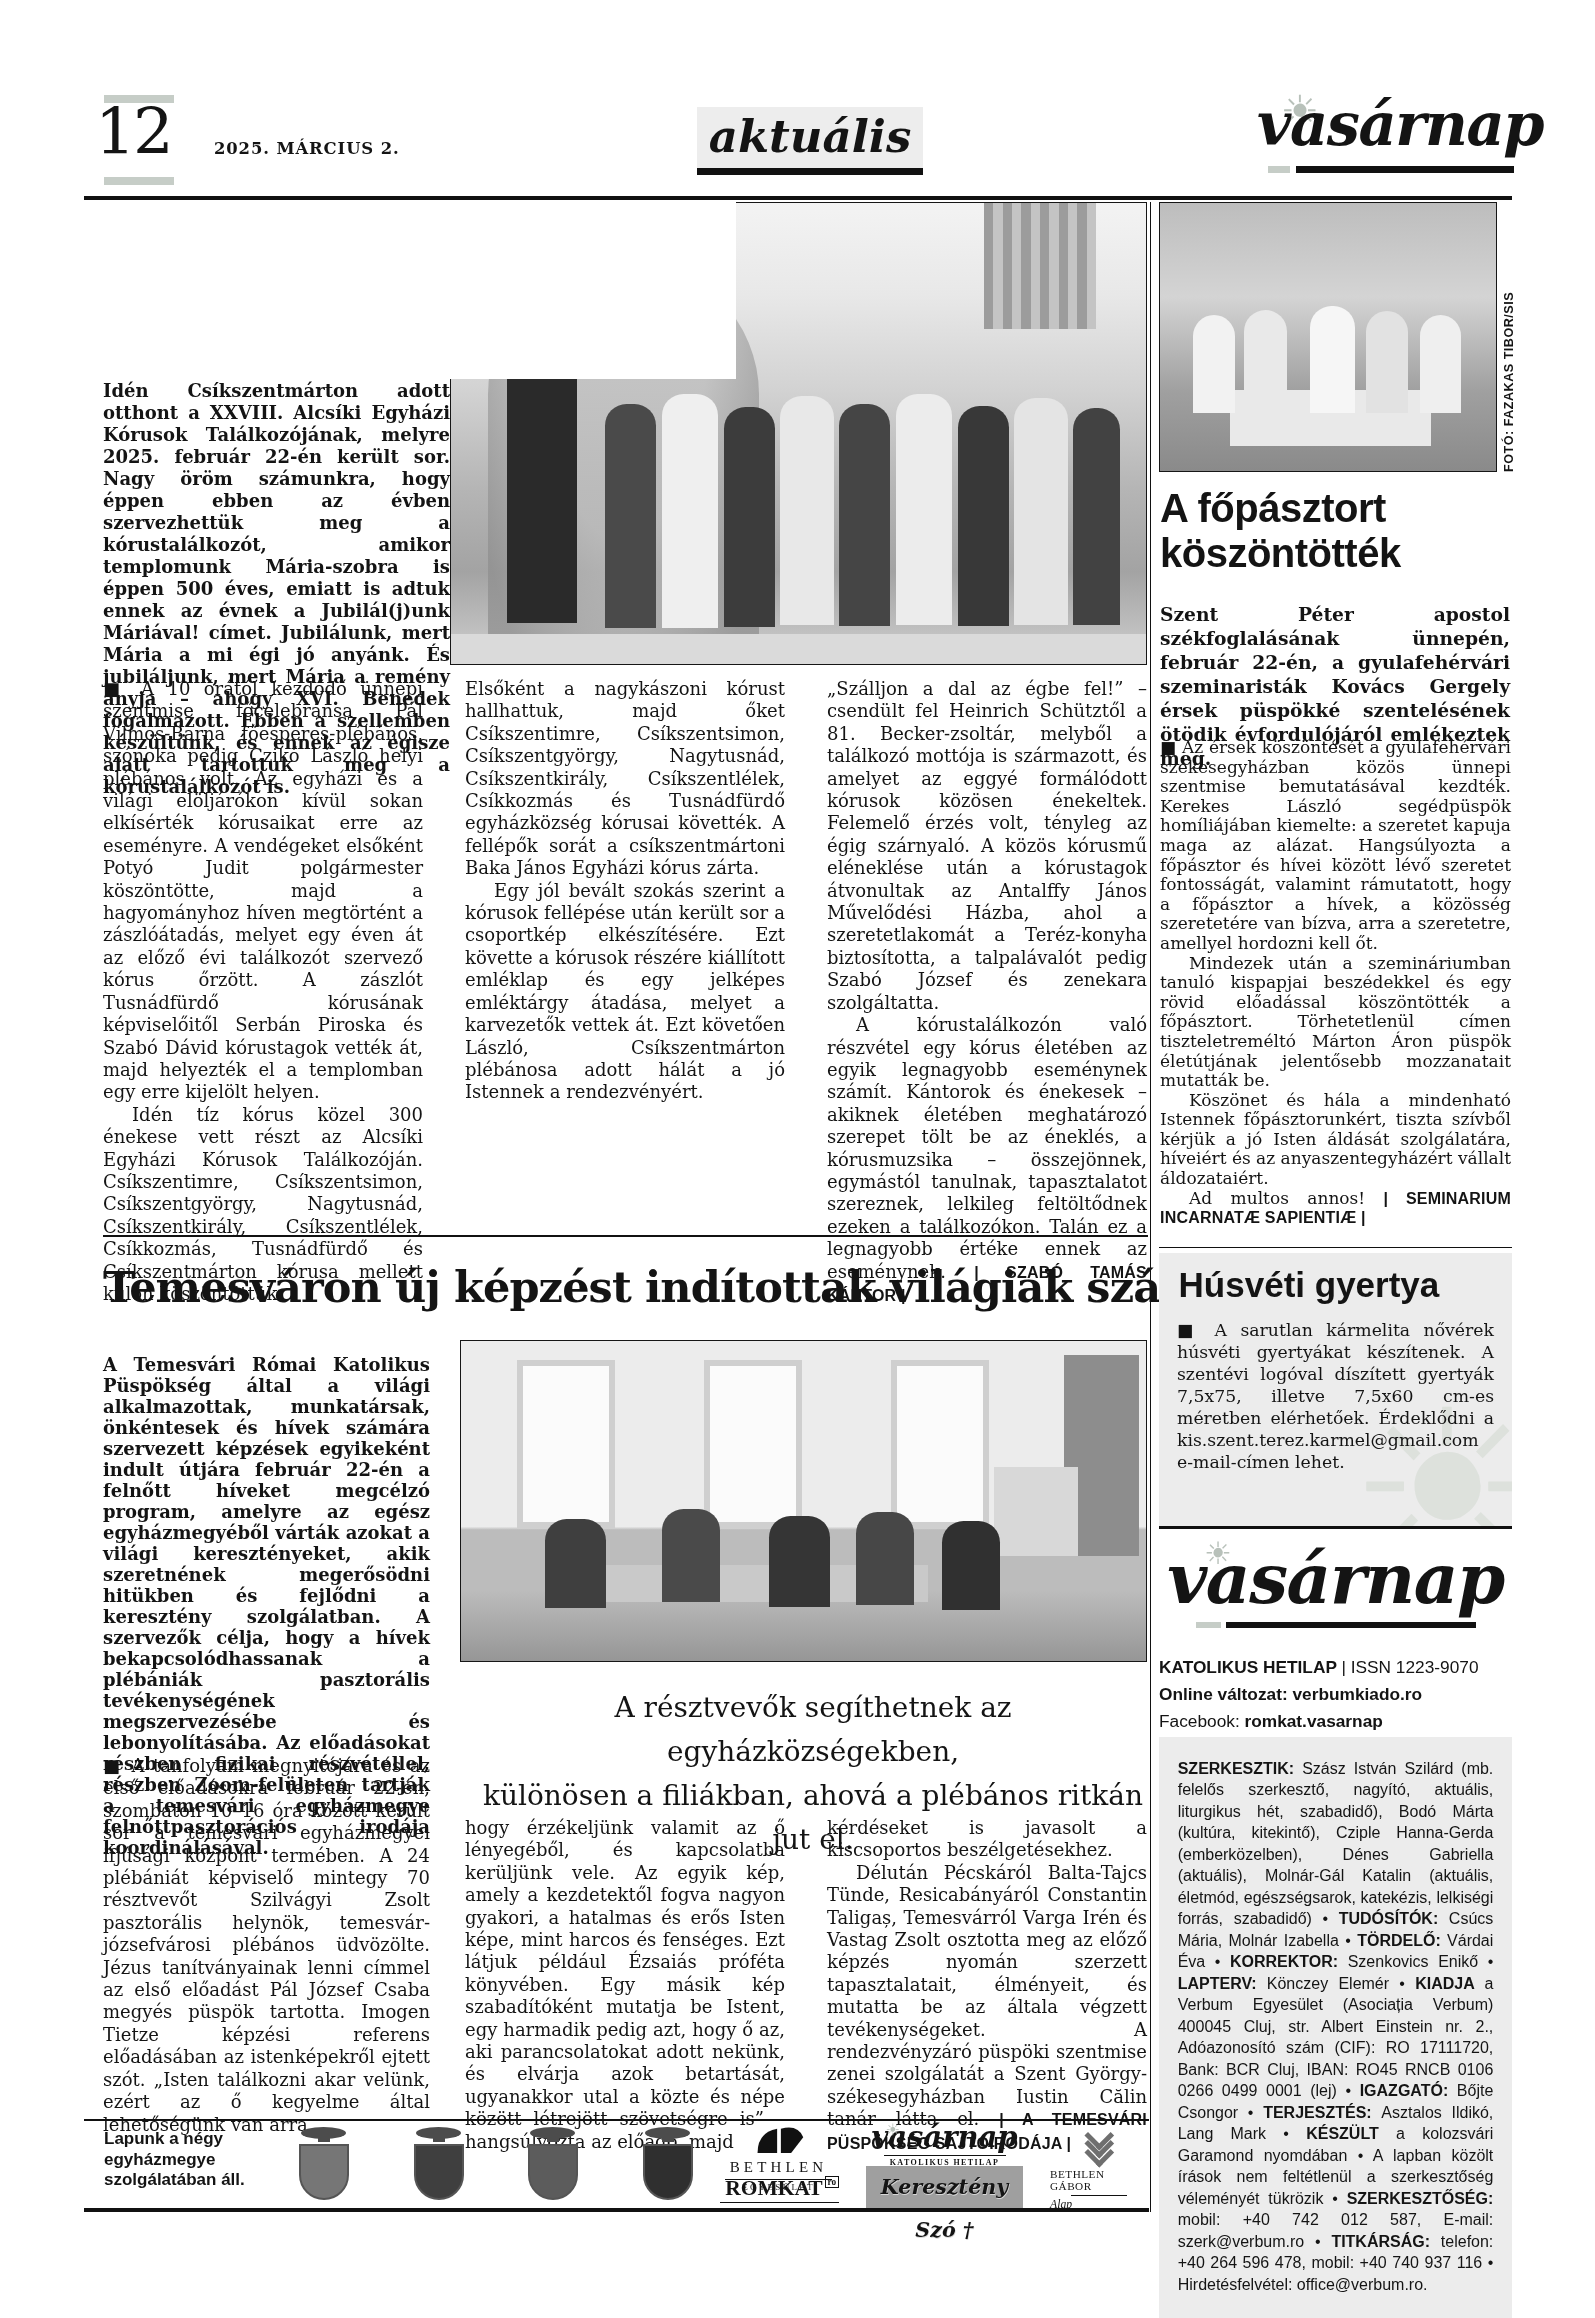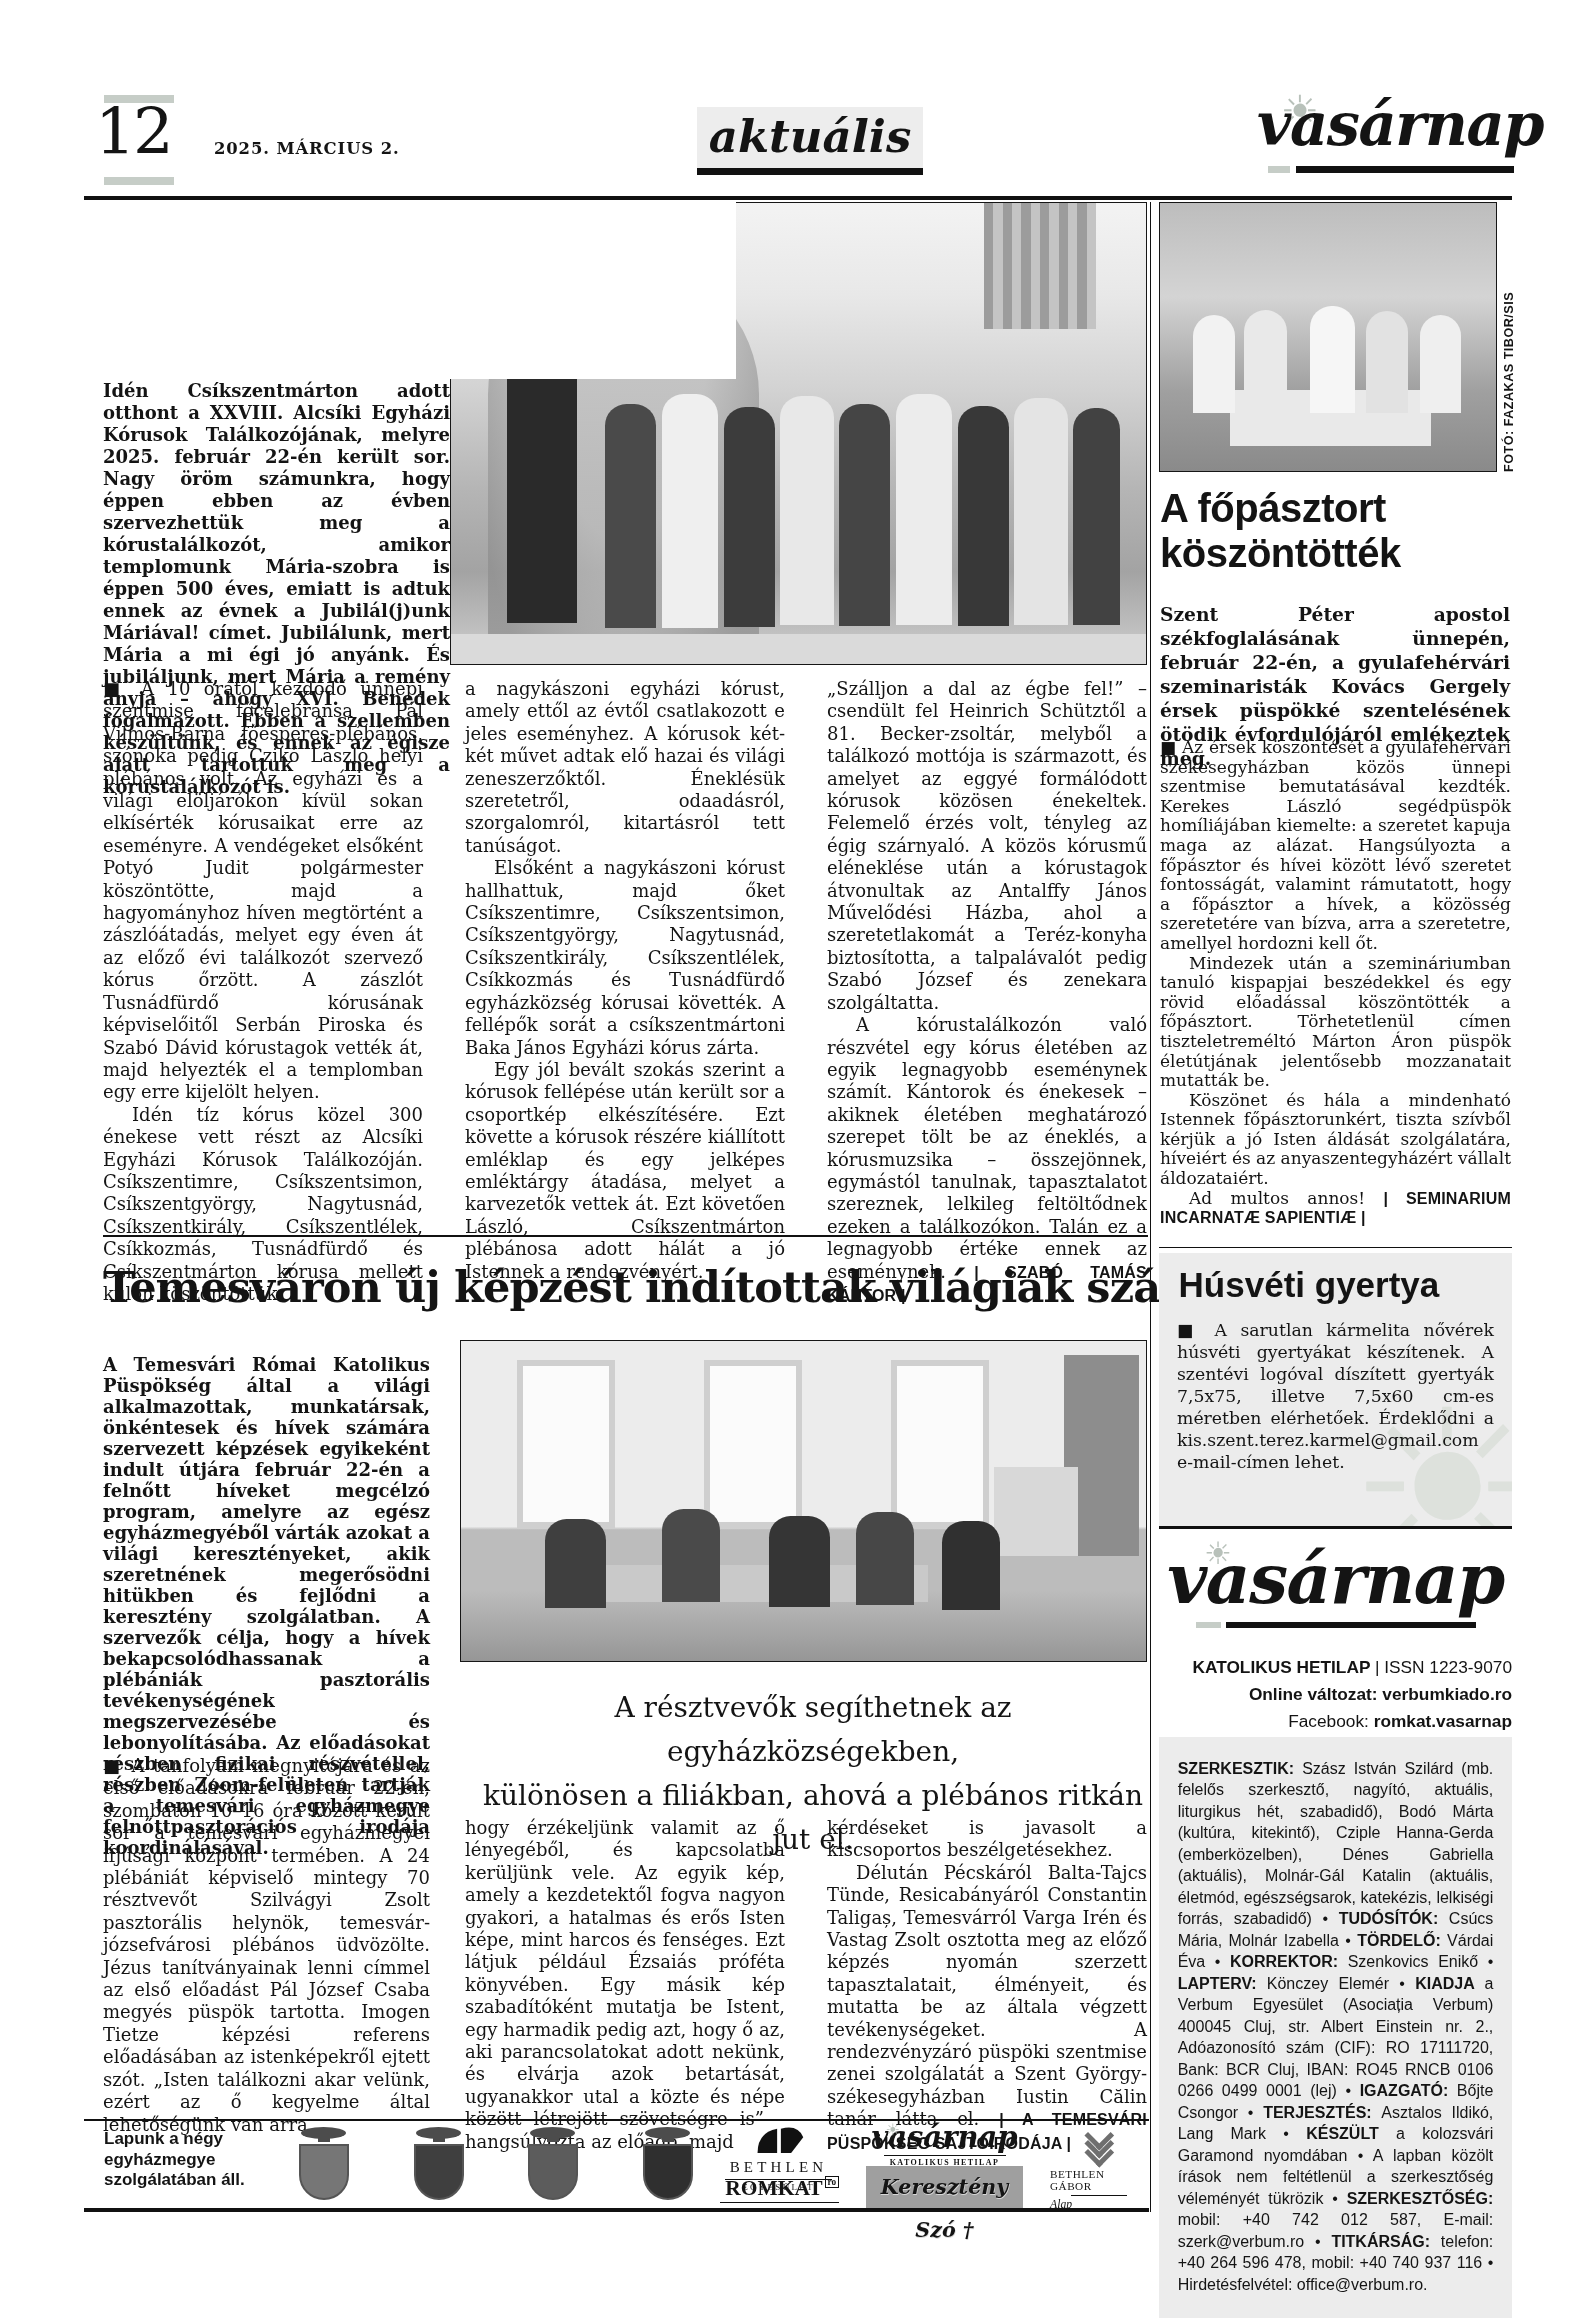--- a/index.html
+++ b/index.html
@@ -100,21 +100,21 @@
   #sbBoxTitle{position:relative;z-index:1;margin:12px 19.6px 0;font-family:"Liberation Sans",sans-serif;font-weight:800;font-size:35px}
   #sbBoxBody{position:relative;z-index:1;margin:14px 18px 0;font-size:17.3px;line-height:22px}
   #sbBoxSun{position:absolute;right:-33px;bottom:-75px;font-size:220px;line-height:1;color:#dde1dc;
     font-family:"DejaVu Sans",sans-serif;z-index:0}
   #sbMast{left:1159px;top:1538px;width:353px;text-align:center}
   #sbMast .sun{position:absolute;left:45px;top:-2.8px;font-size:31px;color:#b8c1ba;font-family:"DejaVu Sans",sans-serif}
   #sbMast .word{font-style:italic;font-weight:700;font-size:69px;line-height:1.2;letter-spacing:-1.4px}
   #mastRule{position:relative;width:280px;height:6px;margin:0.9px auto 0}
   #mastRule .mrB{position:absolute;left:30px;right:0;top:0;height:6px;background:#111}
   #mastRule .mrG{position:absolute;left:0;top:0;width:25px;height:6px;background:#c6cdc7}
-  #sbLines{left:1159px;top:1654px;width:353px;text-align:right;font-family:"Liberation Sans",sans-serif;
+  #sbLines{left:1159px;top:1654px;width:353px;text-align:left;font-family:"Liberation Sans",sans-serif;
     font-size:17.3px;line-height:27px}
   #imprint{left:1159px;top:1737px;width:353px;height:614px;background:#ececec;border-bottom:3.7px solid #111;
     padding:20.6px 18.7px;font-family:"Liberation Sans",sans-serif;font-size:16px;line-height:21.5px}
 </style>
 </head>
 <body>
 
 <div id="page">
 
   <div class="ab" id="dashTop"></div>
@@ -150,21 +150,20 @@
   </div>
 
   <div class="ab" id="a1HeadBg"></div>
   <div class="ab jus" id="a1Intro">Idén Csíkszentmárton adott otthont a XXVIII. Alcsíki Egyházi Kórusok Találkozójának, melyre 2025. február 22-én került sor. Nagy öröm számunkra, hogy éppen ebben az évben szervezhettük meg a kórustalálkozót, amikor templomunk Mária-szobra is éppen 500 éves, emiatt is adtuk ennek az évnek a Jubilál(j)unk Máriával! címet. Jubilálunk, mert Mária a mi égi jó anyánk. És jubiláljunk, mert Mária a remény anyja – ahogy XVI. Benedek fogalmazott. Ebben a szellemben készültünk, és ennek az égisze alatt tartottuk meg a kórustalálkozót is.</div>
 
   <div class="ab bodycol jus" id="a1c1">
     <p>■ A 10 órától kezdődő ünnepi szentmise főcelebránsa Pál Vilmos-Barna főesperes-plébános, szónoka pedig Czikó László helyi plébános volt. Az egyházi és a világi elöljárókon kívül sokan elkísérték kórusaikat erre az eseményre. A vendégeket elsőként Potyó Judit polgármester köszöntötte, majd a hagyományhoz híven megtörtént a zászlóátadás, melyet egy éven át az előző évi találkozót szervező kórus őrzött. A zászlót Tusnádfürdő kórusának képviselőitől Serbán Piroska és Szabó Dávid kórustagok vették át, majd helyezték el a templomban egy erre kijelölt helyen.</p>
     <p>Idén tíz kórus közel 300 énekese vett részt az Alcsíki Egyházi Kórusok Találkozóján. Csíkszentimre, Csíkszentsimon, Csíkszentgyörgy, Nagytusnád, Csíkszentkirály, Csíkszentlélek, Csíkkozmás, Tusnádfürdő és Csíkszentmárton kórusa mellett külön köszöntöttük</p>
   </div>
   <div class="ab bodycol jus" id="a1c2">
-    <p>a nagykászoni egyházi kórust, amely ettől az évtől csatlakozott e jeles eseményhez. A kórusok két-két művet adtak elő hazai és világi zeneszerzőktől. Éneklésük szeretetről, odaadásról, szorgalomról, kitartásról tett tanúságot.</p>
     <p>Elsőként a nagykászoni kórust hallhattuk, majd őket Csíkszentimre, Csíkszentsimon, Csíkszentgyörgy, Nagytusnád, Csíkszentkirály, Csíkszentlélek, Csíkkozmás és Tusnádfürdő egyházközség kórusai követték. A fellépők sorát a csíkszentmártoni Baka János Egyházi kórus zárta.</p>
     <p>Egy jól bevált szokás szerint a kórusok fellépése után került sor a csoportkép elkészítésére. Ezt követte a kórusok részére kiállított emléklap és egy jelképes emléktárgy átadása, melyet a karvezetők vettek át. Ezt követően László, Csíkszentmárton plébánosa adott hálát a jó Istennek a rendezvényért.</p>
   </div>
   <div class="ab bodycol jus" id="a1c3">
     <p>„Szálljon a dal az égbe fel!” – csendült fel Heinrich Schütztől a 81. Becker-zsoltár, melyből a találkozó mottója is származott, és amelyet az eggyé formálódott kórusok közösen énekeltek. Felemelő érzés volt, tényleg az égig szárnyaló. A közös kórusmű eléneklése után a kórustagok átvonultak az Antalffy János Művelődési Házba, ahol a szeretetlakomát a Teréz-konyha biztosította, a talpalávalót pedig Szabó József és zenekara szolgáltatta.</p>
     <p><span>A kórustalálkozón való részvétel egy kórus életében az egyik legnagyobb eseménynek számít. Kántorok és énekesek – akiknek életében meghatározó szerepet tölt be az éneklés, a kórusmuzsika – összejönnek, egymástól tanulnak, tapasztalatot szereznek, lelkileg feltöltődnek ezeken a találkozókon. Talán ez a legnagyobb értéke ennek az eseménynek.</span> <span class="byl">| SZABÓ TAMÁS KÁNTOR |</span></p>
   </div>
   <div class="ab" id="ruleA1"></div>
 
   <div class="ab" id="a2Head">Temesváron új képzést indítottak világiak számára</div>

